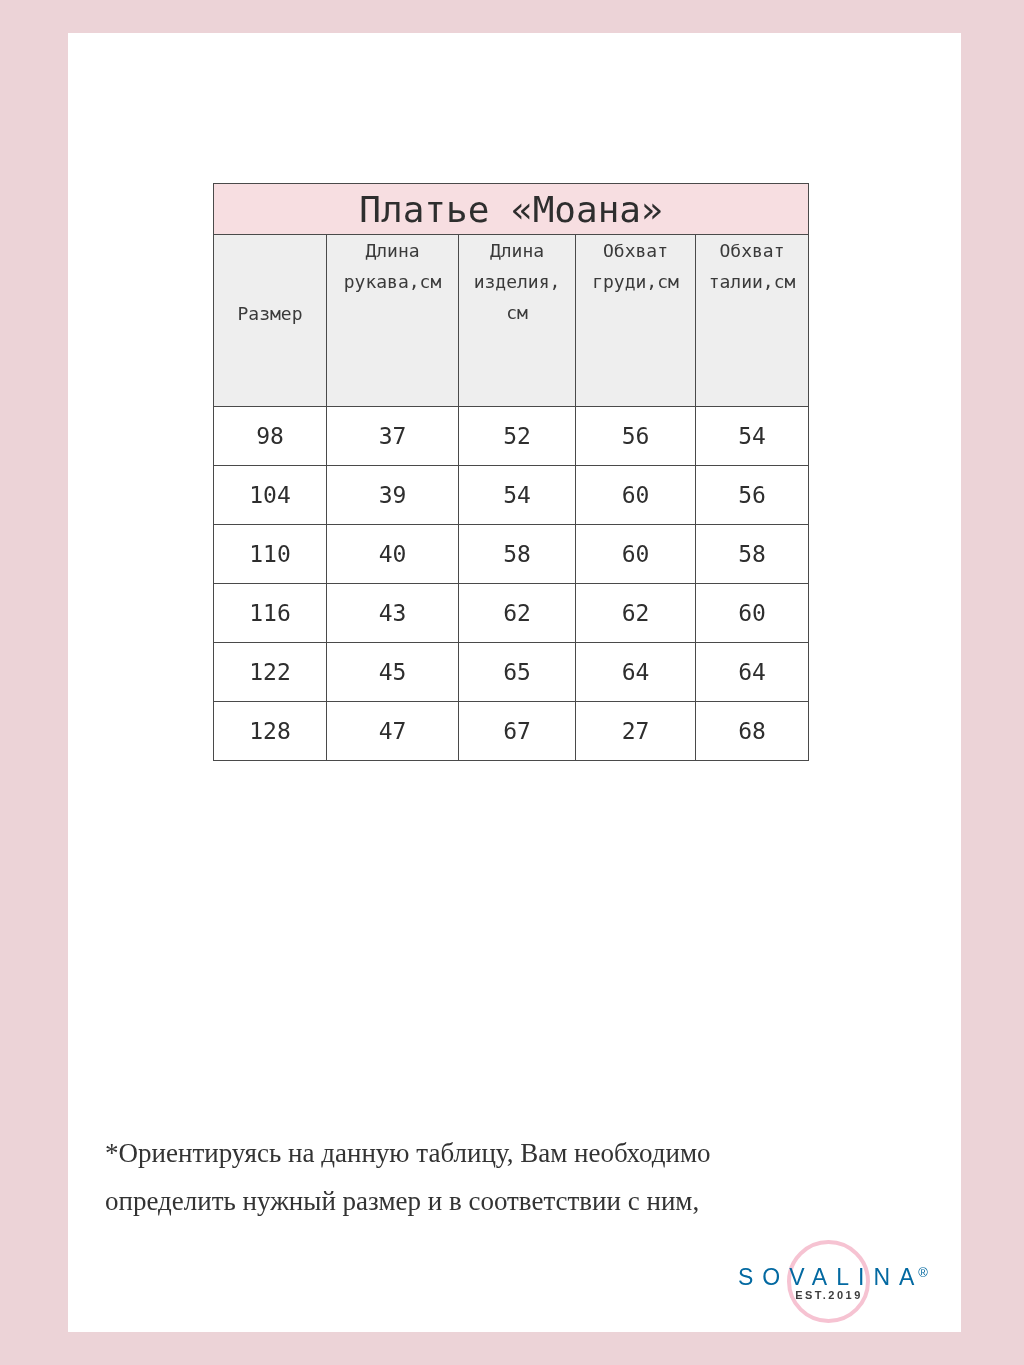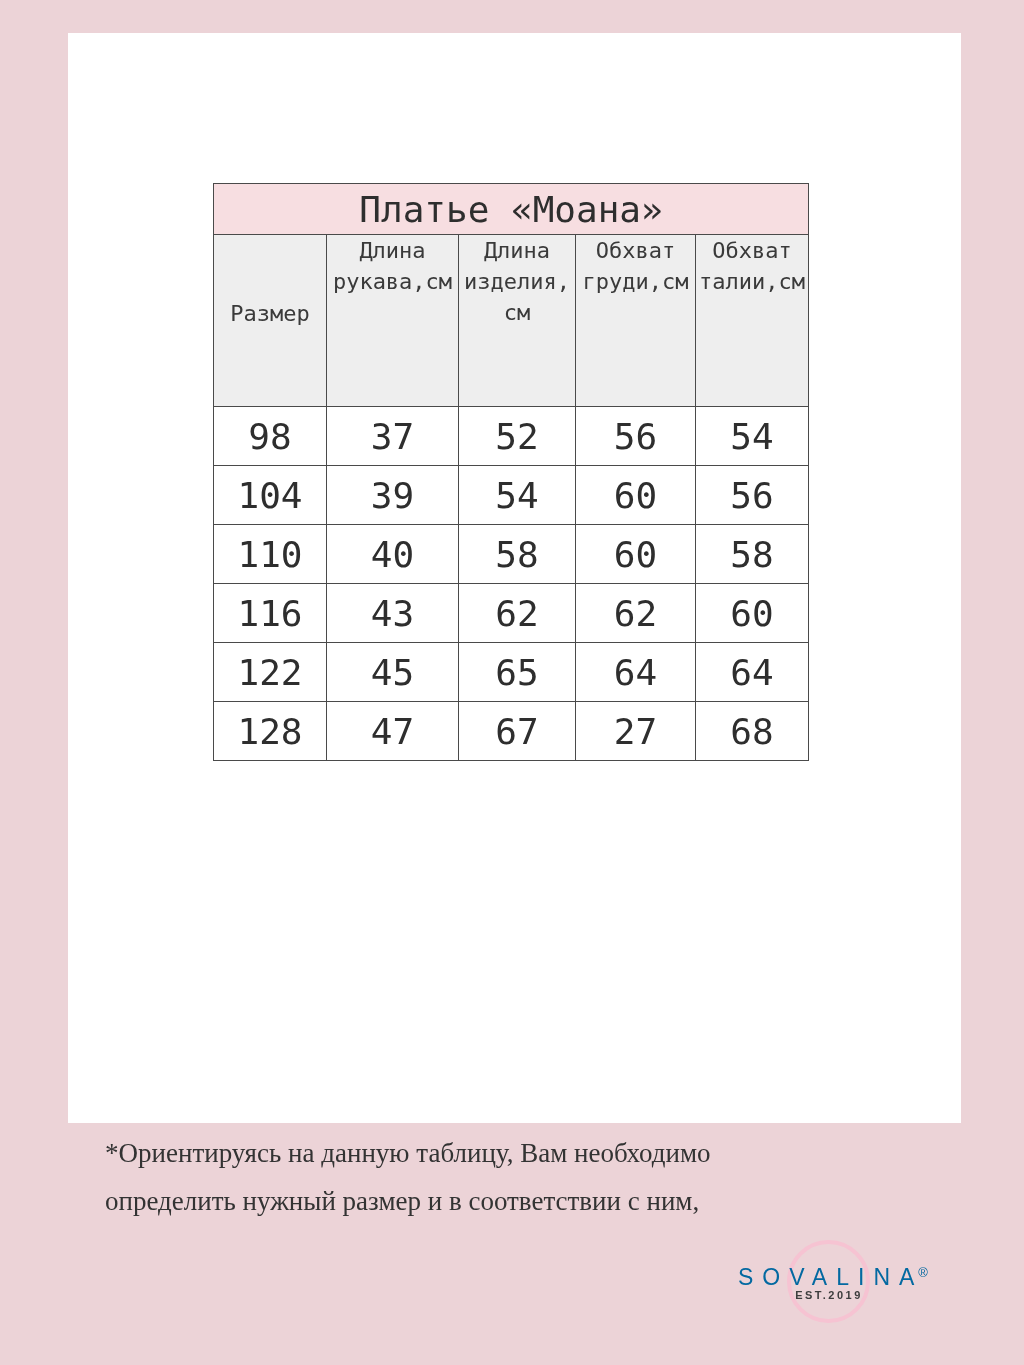--- a/index.html
+++ b/index.html
@@ -12,21 +12,21 @@
     position: relative;
     background: #ecd3d7;
     font-family: "DejaVu Sans Mono", monospace;
     overflow: hidden;
   }
   .page {
     position: absolute;
     left: 68px;
     top: 33px;
     width: 893px;
-    height: 1090px;
+    height: 1299px;
     background: #ffffff;
   }
   
   .size-table {
     position: absolute;
     left: 145px;
     top: 150px;
     border-collapse: collapse;
     table-layout: fixed;
     font-family: "DejaVu Sans Mono", monospace;
@@ -41,34 +41,34 @@
     font-size: 36px;
     font-weight: 400;
     color: #2e2e2e;
     text-align: center;
     letter-spacing: 0;
   }
   .col-head {
     height: 108px;
     background: #eeeeee;
     font-weight: 400;
-    font-size: 22px;
+    font-size: 18px;
     line-height: 31px;
     color: #3a3a3a;
     vertical-align: top;
     padding-top: 13px;
     white-space: pre-line;
     text-align: center;
   }
   .col-head.first {
     padding-top: 63px;
   }
   .val-cell {
     height: 58px;
-    font-size: 36px;
+    font-size: 23px;
     font-weight: 400;
     color: #2e2e2e;
     text-align: center;
     vertical-align: middle;
     background: #ffffff;
   }
   
   .footnote {
     position: absolute;
     left: 37px;

